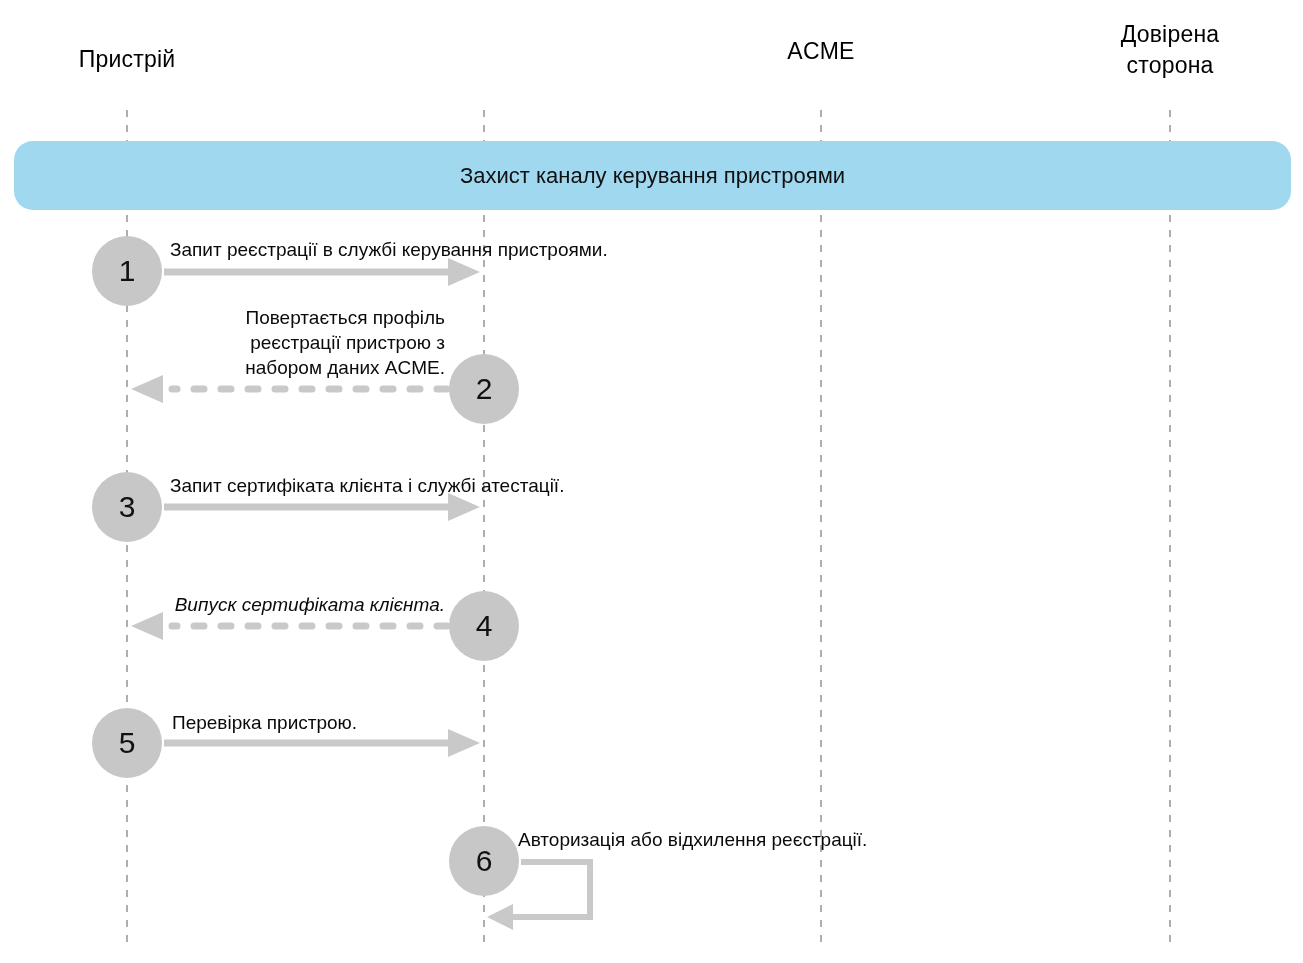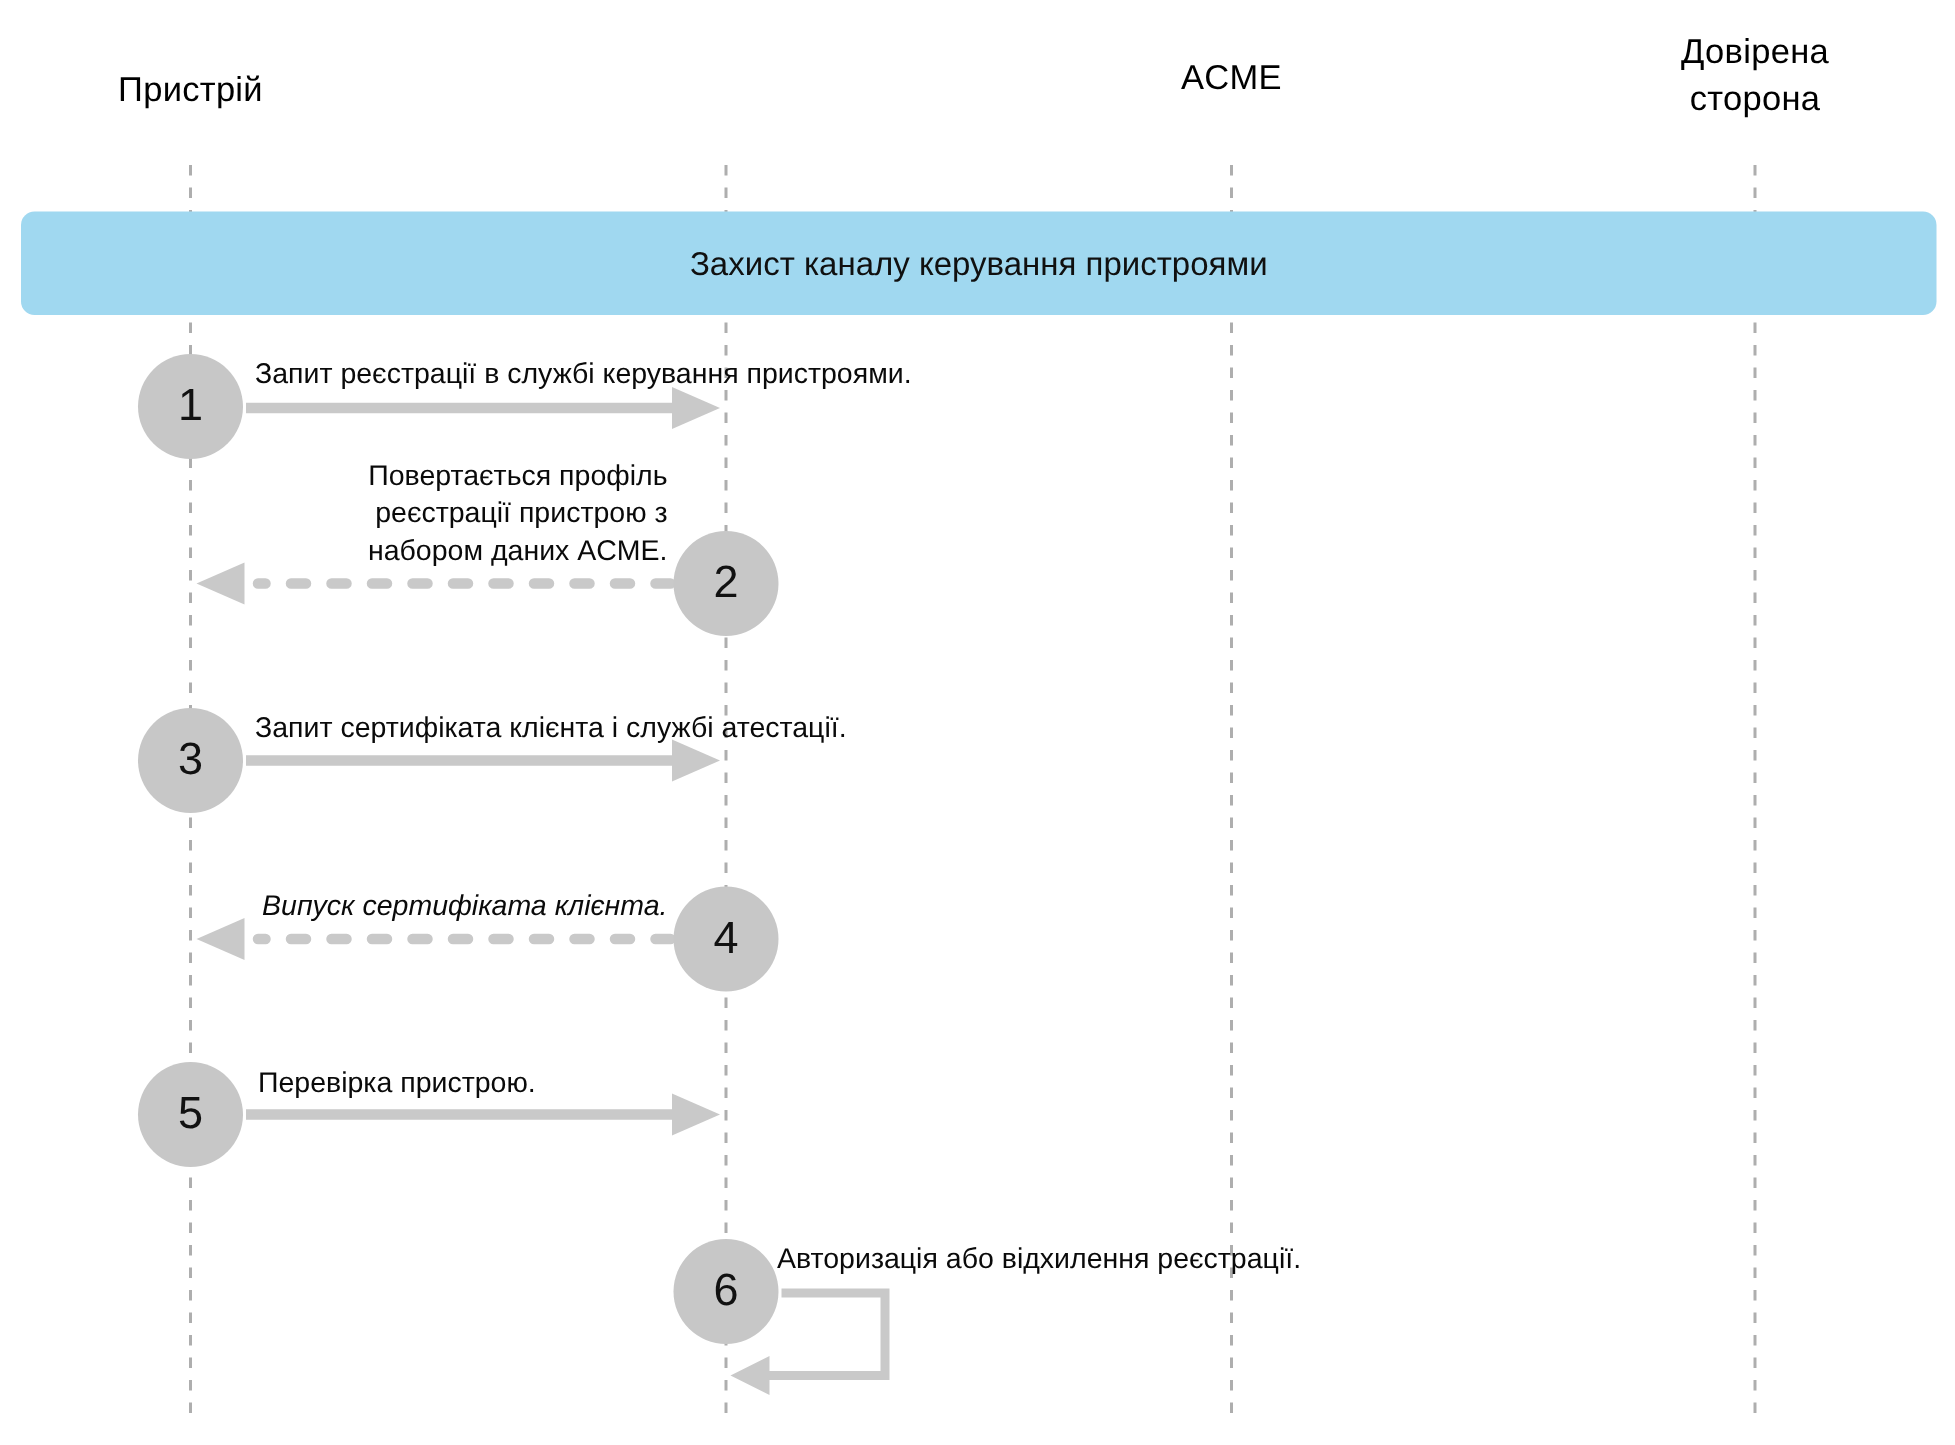--- a/index.html
+++ b/index.html
@@ -12,21 +12,21 @@
   .msg{stroke:#c9c9c9;stroke-width:7;fill:none;}
   .msg.dashed{stroke-dasharray:10 17;stroke-linecap:round;}
   .msg.loop{stroke-width:6;}
   .head{fill:#c9c9c9;stroke:none;}
   .actor{
     position:absolute;transform:translateX(-50%);text-align:center;
     font-size:23px;line-height:31px;white-space:pre-line;letter-spacing:0.2px;
   }
   .banner{
     position:absolute;left:14px;top:141px;width:1277px;height:69px;
-    background:#a0d8f0;border-radius:9px;
+    background:#a0d8f0;border-radius:19px;
     display:flex;align-items:center;justify-content:center;
   }
   .banner-label{font-size:22px;color:#101010;}
   .circle{
     position:absolute;width:70px;height:70px;border-radius:50%;
     background:#c7c7c7;display:flex;align-items:center;justify-content:center;
     font-size:30px;color:#111;
   }
   .step-label{
     position:absolute;font-size:19px;line-height:25px;white-space:pre-line;color:#0a0a0a;

